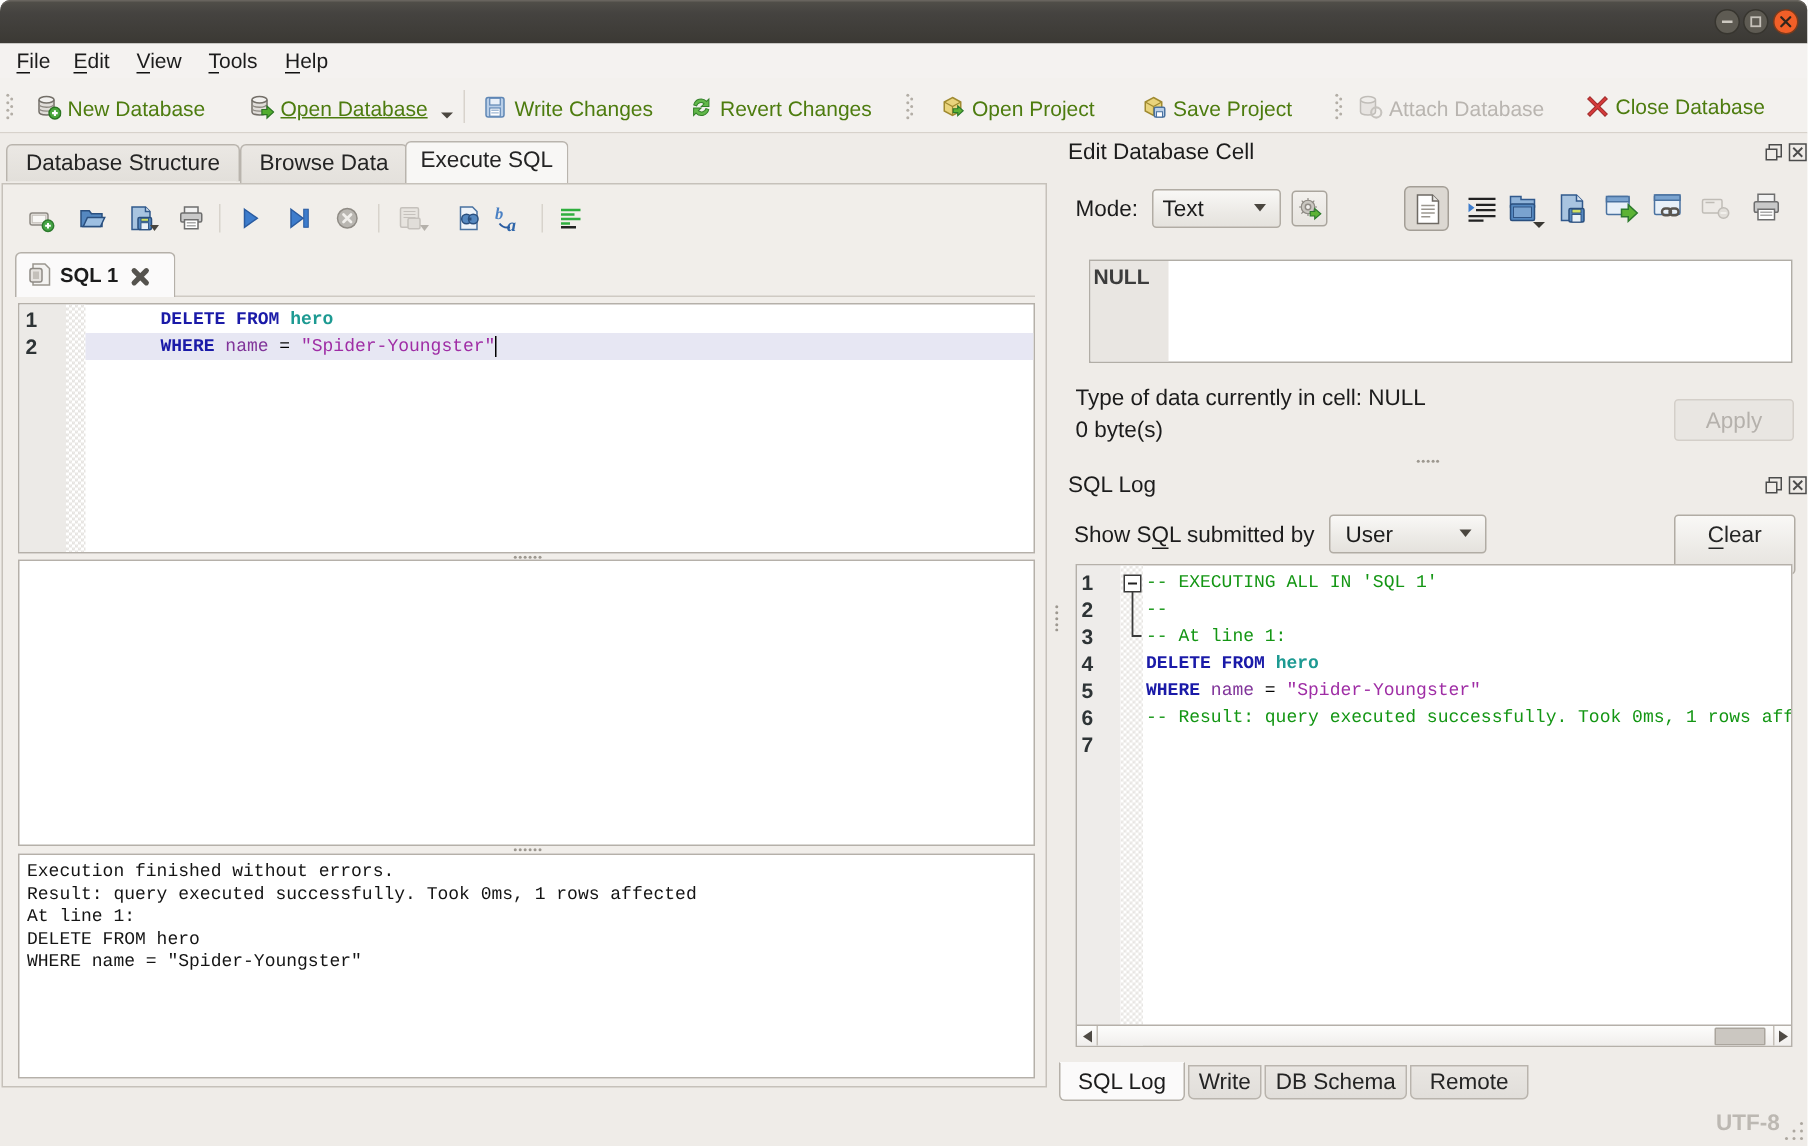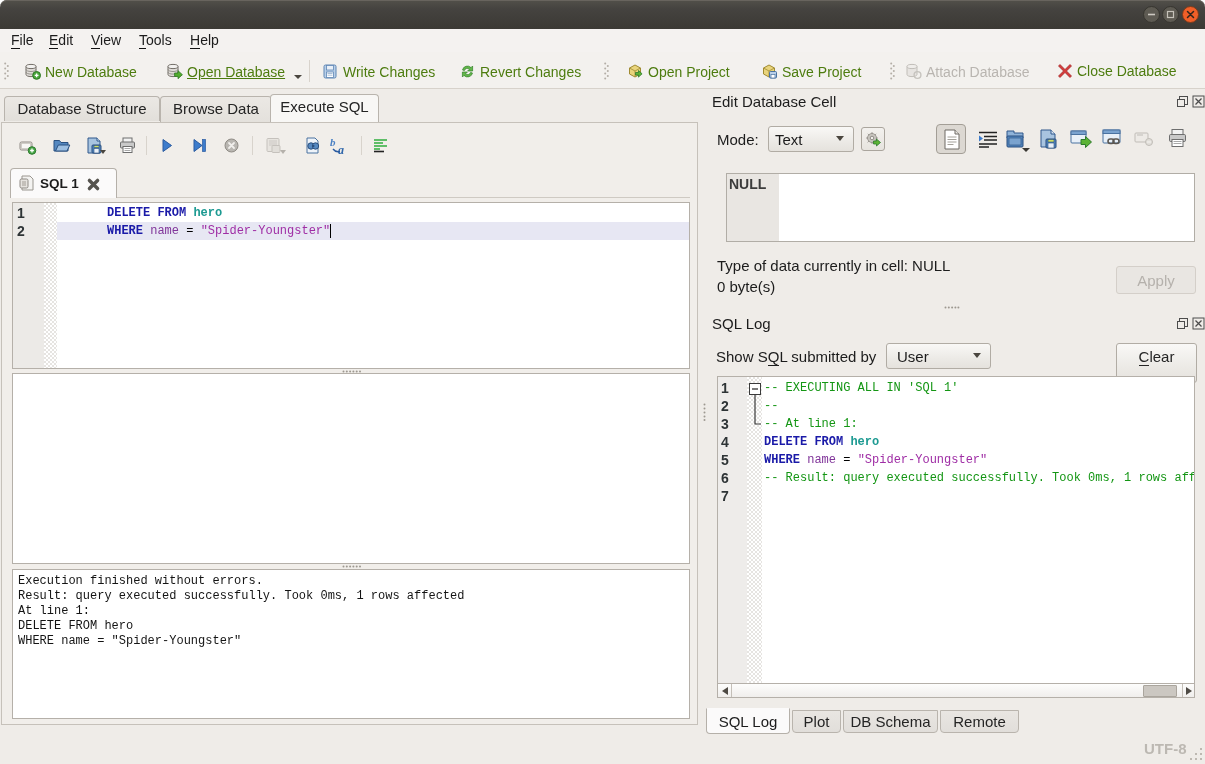--- a/index.html
+++ b/index.html
@@ -465,21 +465,21 @@
   <div class="abs" style="left:0; top:306px; width:476px; height:14px; background:linear-gradient(#fdfdfc,#f0eeec); border-top:1px solid #b5b0a9;">
     <div class="abs" style="left:13px; top:0; width:1px; height:14px; background:#c4bfb8;"></div>
     <div class="abs" style="left:4px; top:3px; width:0; height:0; border-top:4px solid transparent; border-bottom:4px solid transparent; border-right:6px solid #4e4a44;"></div>
     <div class="abs" style="left:425px; top:1px; width:34px; height:12px; background:#cbc7c1; border:1px solid #aaa59d; border-radius:1px;"></div>
     <div class="abs" style="left:464px; top:0; width:1px; height:14px; background:#c4bfb8;"></div>
     <div class="abs" style="left:468px; top:3px; width:0; height:0; border-top:4px solid transparent; border-bottom:4px solid transparent; border-left:6px solid #4e4a44;"></div>
   </div>
 </div>
 
 <div class="abs" style="left:706px; top:708px; width:84px; height:26px; background:#fbfafa; border:1px solid #b5b0a9; border-radius:0 0 4px 4px; border-top:1px solid #fbfafa; z-index:4; font-size:15px; color:#1c1c1c; text-align:center; padding-top:4px;">SQL Log</div>
-<div class="abs" style="left:792px; top:710px; width:49px; height:23px; background:linear-gradient(#e9e6e2,#e1deda); border:1px solid #b9b4ad; border-radius:0 0 4px 4px; font-size:15px; color:#242424; text-align:center; padding-top:2px;">Plot</div>
+<div class="abs" style="left:792px; top:710px; width:49px; height:23px; background:linear-gradient(#e9e6e2,#e1deda); border:1px solid #b9b4ad; border-radius:0 0 4px 4px; font-size:15px; color:#242424; text-align:center; padding-top:2px;">Write</div>
 <div class="abs" style="left:843px; top:710px; width:95px; height:23px; background:linear-gradient(#e9e6e2,#e1deda); border:1px solid #b9b4ad; border-radius:0 0 4px 4px; font-size:15px; color:#242424; text-align:center; padding-top:2px;">DB Schema</div>
 <div class="abs" style="left:940px; top:710px; width:79px; height:23px; background:linear-gradient(#e9e6e2,#e1deda); border:1px solid #b9b4ad; border-radius:0 0 4px 4px; font-size:15px; color:#242424; text-align:center; padding-top:2px;">Remote</div>
 
 <div class="abs" style="left:1144px; top:740px; font-size:15px; font-weight:bold; color:#bcb8b2;">UTF-8</div>
 <svg class="abs" style="left:1189px; top:747px;" width="14" height="14" viewBox="0 0 14 14">
   <g fill="#aca79f">
     <circle cx="12" cy="2" r="1"></circle>
     <circle cx="7" cy="7" r="1"></circle>
       <circle cx="12" cy="7" r="1"></circle>
     <circle cx="2" cy="12" r="1"></circle>

